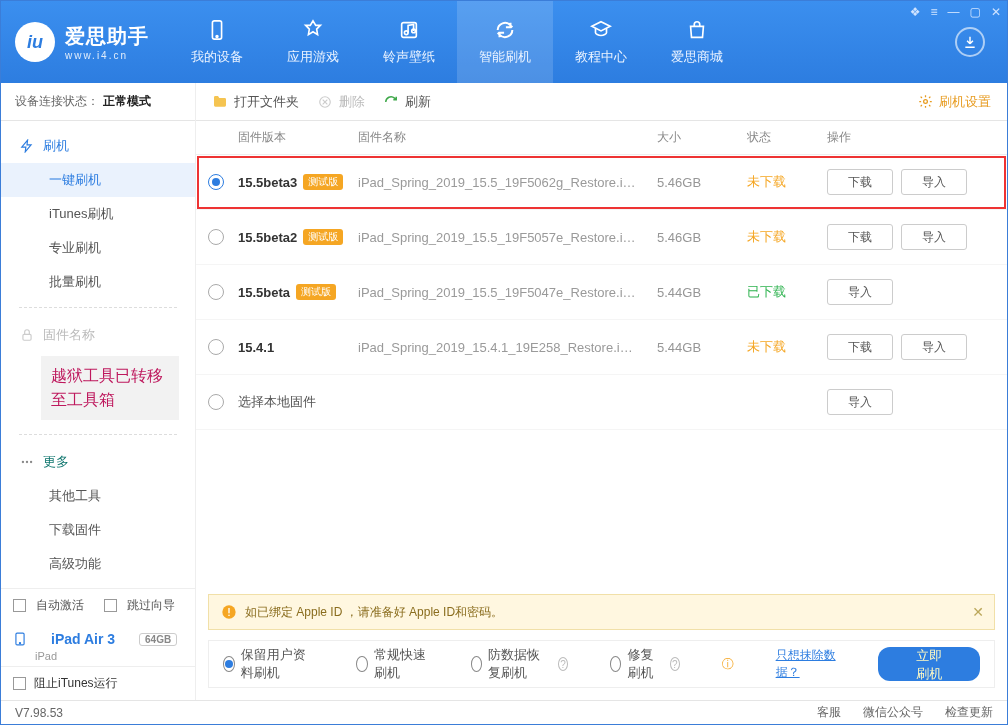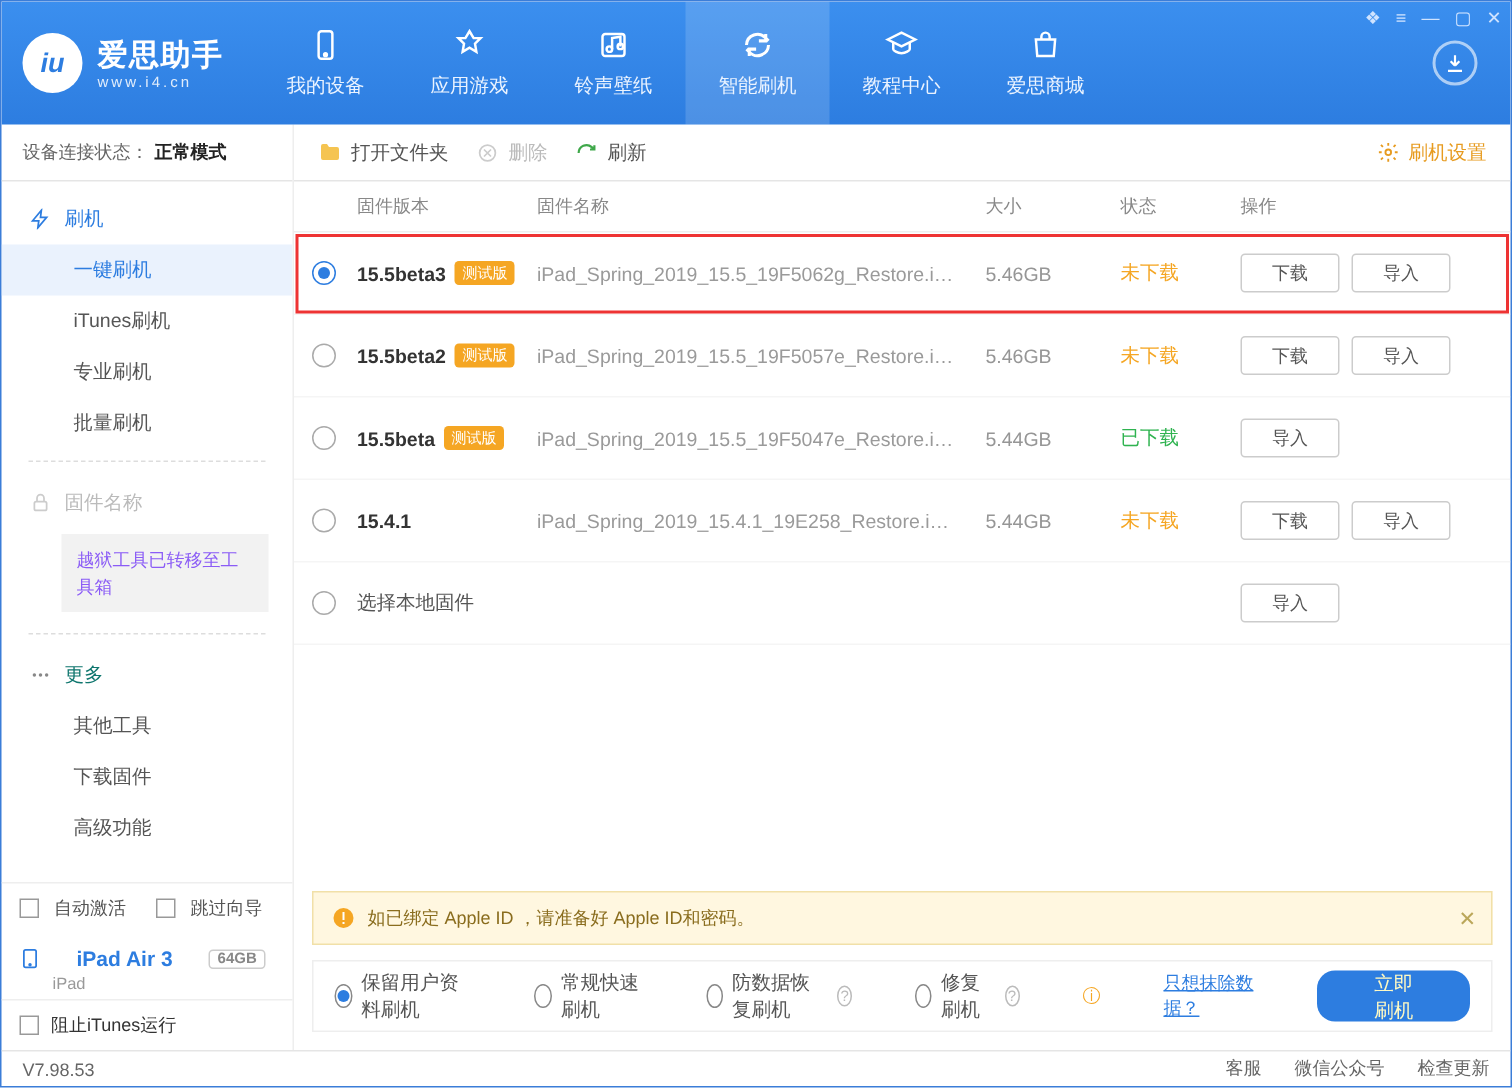--- a/index.html
+++ b/index.html
@@ -30,21 +30,21 @@
   .body { display:flex; height: calc(100% - 82px - 24px); }
   .sidebar { width: 195px; border-right:1px solid #eee; display:flex; flex-direction:column; }
   .conn-status { height:38px; border-bottom:1px solid #e5e5e5; display:flex; align-items:center; padding:0 14px; font-size:12px; color:#666;}
   .conn-status b { color:#222; margin-left:4px;}
   .side-scroll { flex:1; overflow:auto; padding-top:4px;}
   .s-group { padding: 4px 0 2px;}
   .s-head { display:flex; align-items:center; gap:8px; padding:8px 18px; font-size:13px; color:#0f766e; cursor:pointer;}
   .s-head.blue { color:#2d7de0;}
   .s-item { padding:8px 18px 8px 48px; font-size:13px; color:#555; cursor:pointer;}
   .s-item.active { background:#eaf2fd; color:#2d7de0;}
-  .s-note { margin:4px 16px 6px 40px; background:#f2f2f2; padding:8px 10px; font-size:12px; color:#8b5cf6; line-height:1.5;}
+  .s-note { margin:4px 16px 6px 40px; background:#f2f2f2; padding:8px 10px; font-size:16px; color:#be185d; line-height:1.5;}
   .s-sep { border-top:1px dashed #ddd; margin:6px 18px;}
   .side-bottom { border-top:1px solid #eee;}
   .sb-row { display:flex; align-items:center; padding:8px 12px; gap:10px; font-size:12px; color:#555;}
   .chk { width:13px; height:13px; border:1px solid #999; display:inline-block;}
   .device-box { padding:8px 12px 4px; color:#2d7de0; }
   .device-box .dname { font-size:14px; font-weight:bold; display:flex; align-items:center; gap:24px;}
   .device-box .dname .cap { font-size:10px; color:#888; border:1px solid #ccc; border-radius:3px; padding:0 5px;}
   .device-box .dtype { font-size:11px; color:#999; padding:2px 0 0 22px;}
   
   .main { flex:1; display:flex; flex-direction:column; min-width:0;}

